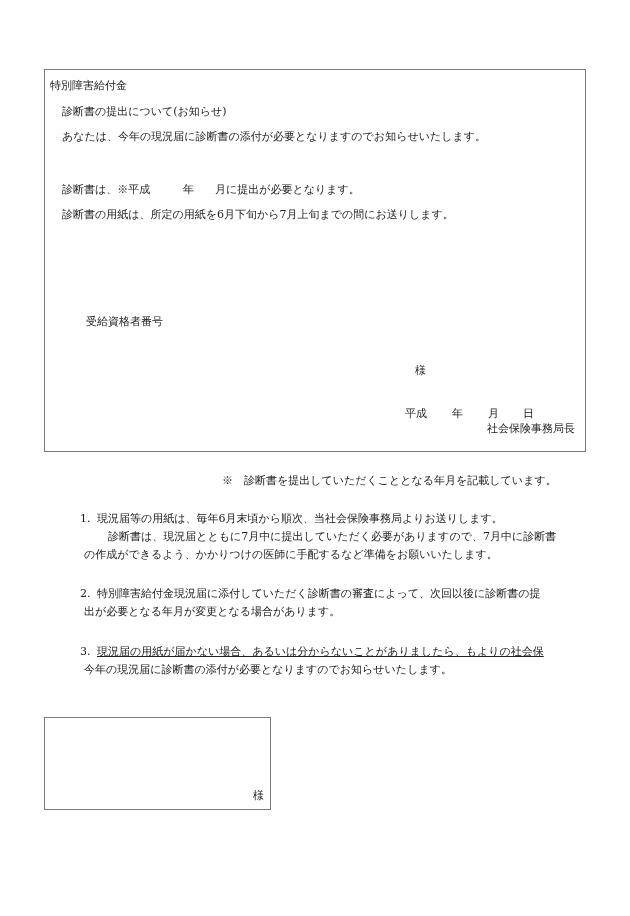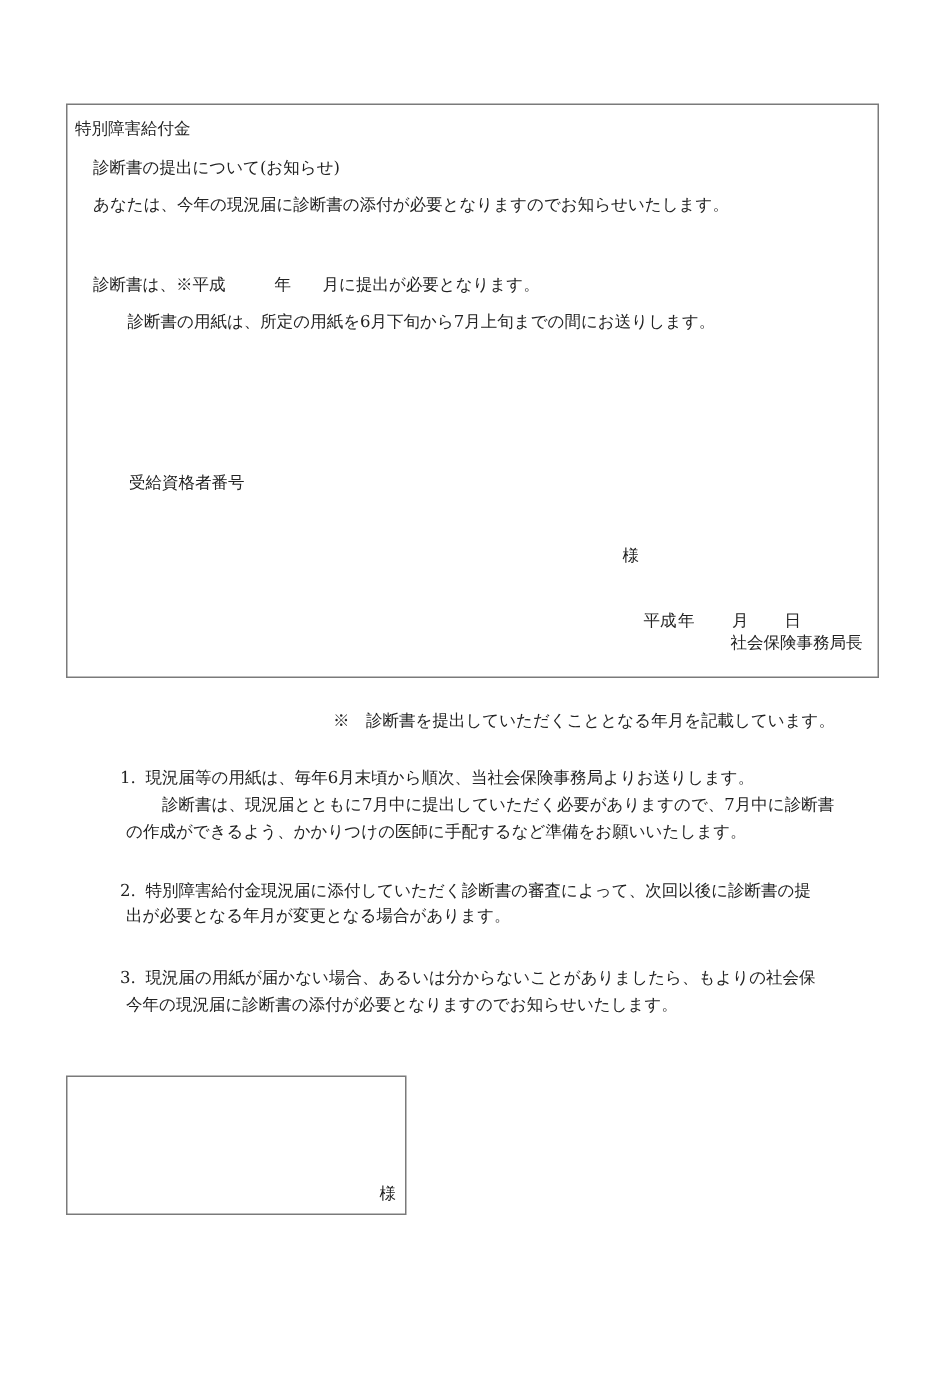--- a/index.html
+++ b/index.html
@@ -24,27 +24,27 @@
 <div class="box-main"></div>
 
 <div class="abs" style="left:50px;top:79px;text-align:center;">特別障害給付金</div>
 <div class="abs" style="left:62px;top:105px;">診断書の提出について(お知らせ)</div>
 <div class="abs" style="left:62px;top:130px;">あなたは、今年の現況届に診断書の添付が必要となりますのでお知らせいたします。</div>
 
 <div class="abs" style="left:62px;top:183px;">診断書は、※平成</div>
 <div class="abs" style="left:183px;top:183px;">年</div>
 <div class="abs" style="left:215px;top:183px;">月に提出が必要となります。</div>
 
-<div class="abs" style="left:62px;top:208px;margin-left:23px;">診断書の用紙は、所定の用紙を6月下旬から7月上旬までの間にお送りします。</div>
+<div class="abs" style="left:62px;top:208px;">診断書の用紙は、所定の用紙を6月下旬から7月上旬までの間にお送りします。</div>
 
 <div class="abs" style="left:86px;top:315px;">受給資格者番号</div>
 
 <div class="abs" style="left:415px;top:364px;">様</div>
 
-<div class="abs" style="left:405px;top:407px;margin-left:24px;">平成</div>
+<div class="abs" style="left:405px;top:407px;">平成</div>
 <div class="abs" style="left:452px;top:407px;">年</div>
 <div class="abs" style="left:488px;top:407px;">月</div>
 <div class="abs" style="left:523px;top:407px;">日</div>
 <div class="abs" style="left:487px;top:422px;text-align:right;">社会保険事務局長</div>
 
 <div class="abs" style="left:222px;top:474px;">※　診断書を提出していただくこととなる年月を記載しています。</div>
 
 <div>
   <div class="abs" style="left:80px;top:512px;">1.</div>
   <div class="abs" style="left:97px;top:512px;">現況届等の用紙は、毎年6月末頃から順次、当社会保険事務局よりお送りします。</div>
@@ -53,18 +53,18 @@
 </div>
 
 <div>
   <div class="abs" style="left:80px;top:587px;">2.</div>
   <div class="abs" style="left:97px;top:587px;">特別障害給付金現況届に添付していただく診断書の審査によって、次回以後に診断書の提</div>
   <div class="abs" style="left:84px;top:605px;font-family:Liberation Mono, monospace;">出が必要となる年月が変更となる場合があります。</div>
 </div>
 
 <div>
   <div class="abs" style="left:80px;top:645px;">3.</div>
-  <div class="abs" style="left:97px;top:645px;">現況届の用紙が届かない場合、あるいは分からないことがありましたら、もよりの社会保</div>
+  <div class="abs" style="left:97px;top:645px;text-decoration:underline;">現況届の用紙が届かない場合、あるいは分からないことがありましたら、もよりの社会保</div>
   <div class="abs" style="left:84px;top:663px;">今年の現況届に診断書の添付が必要となりますのでお知らせいたします。</div>
 </div>
 
 <div class="box-addr"></div>
 <div class="abs" style="left:253px;top:789px;">様</div>
 
 </body></html>

